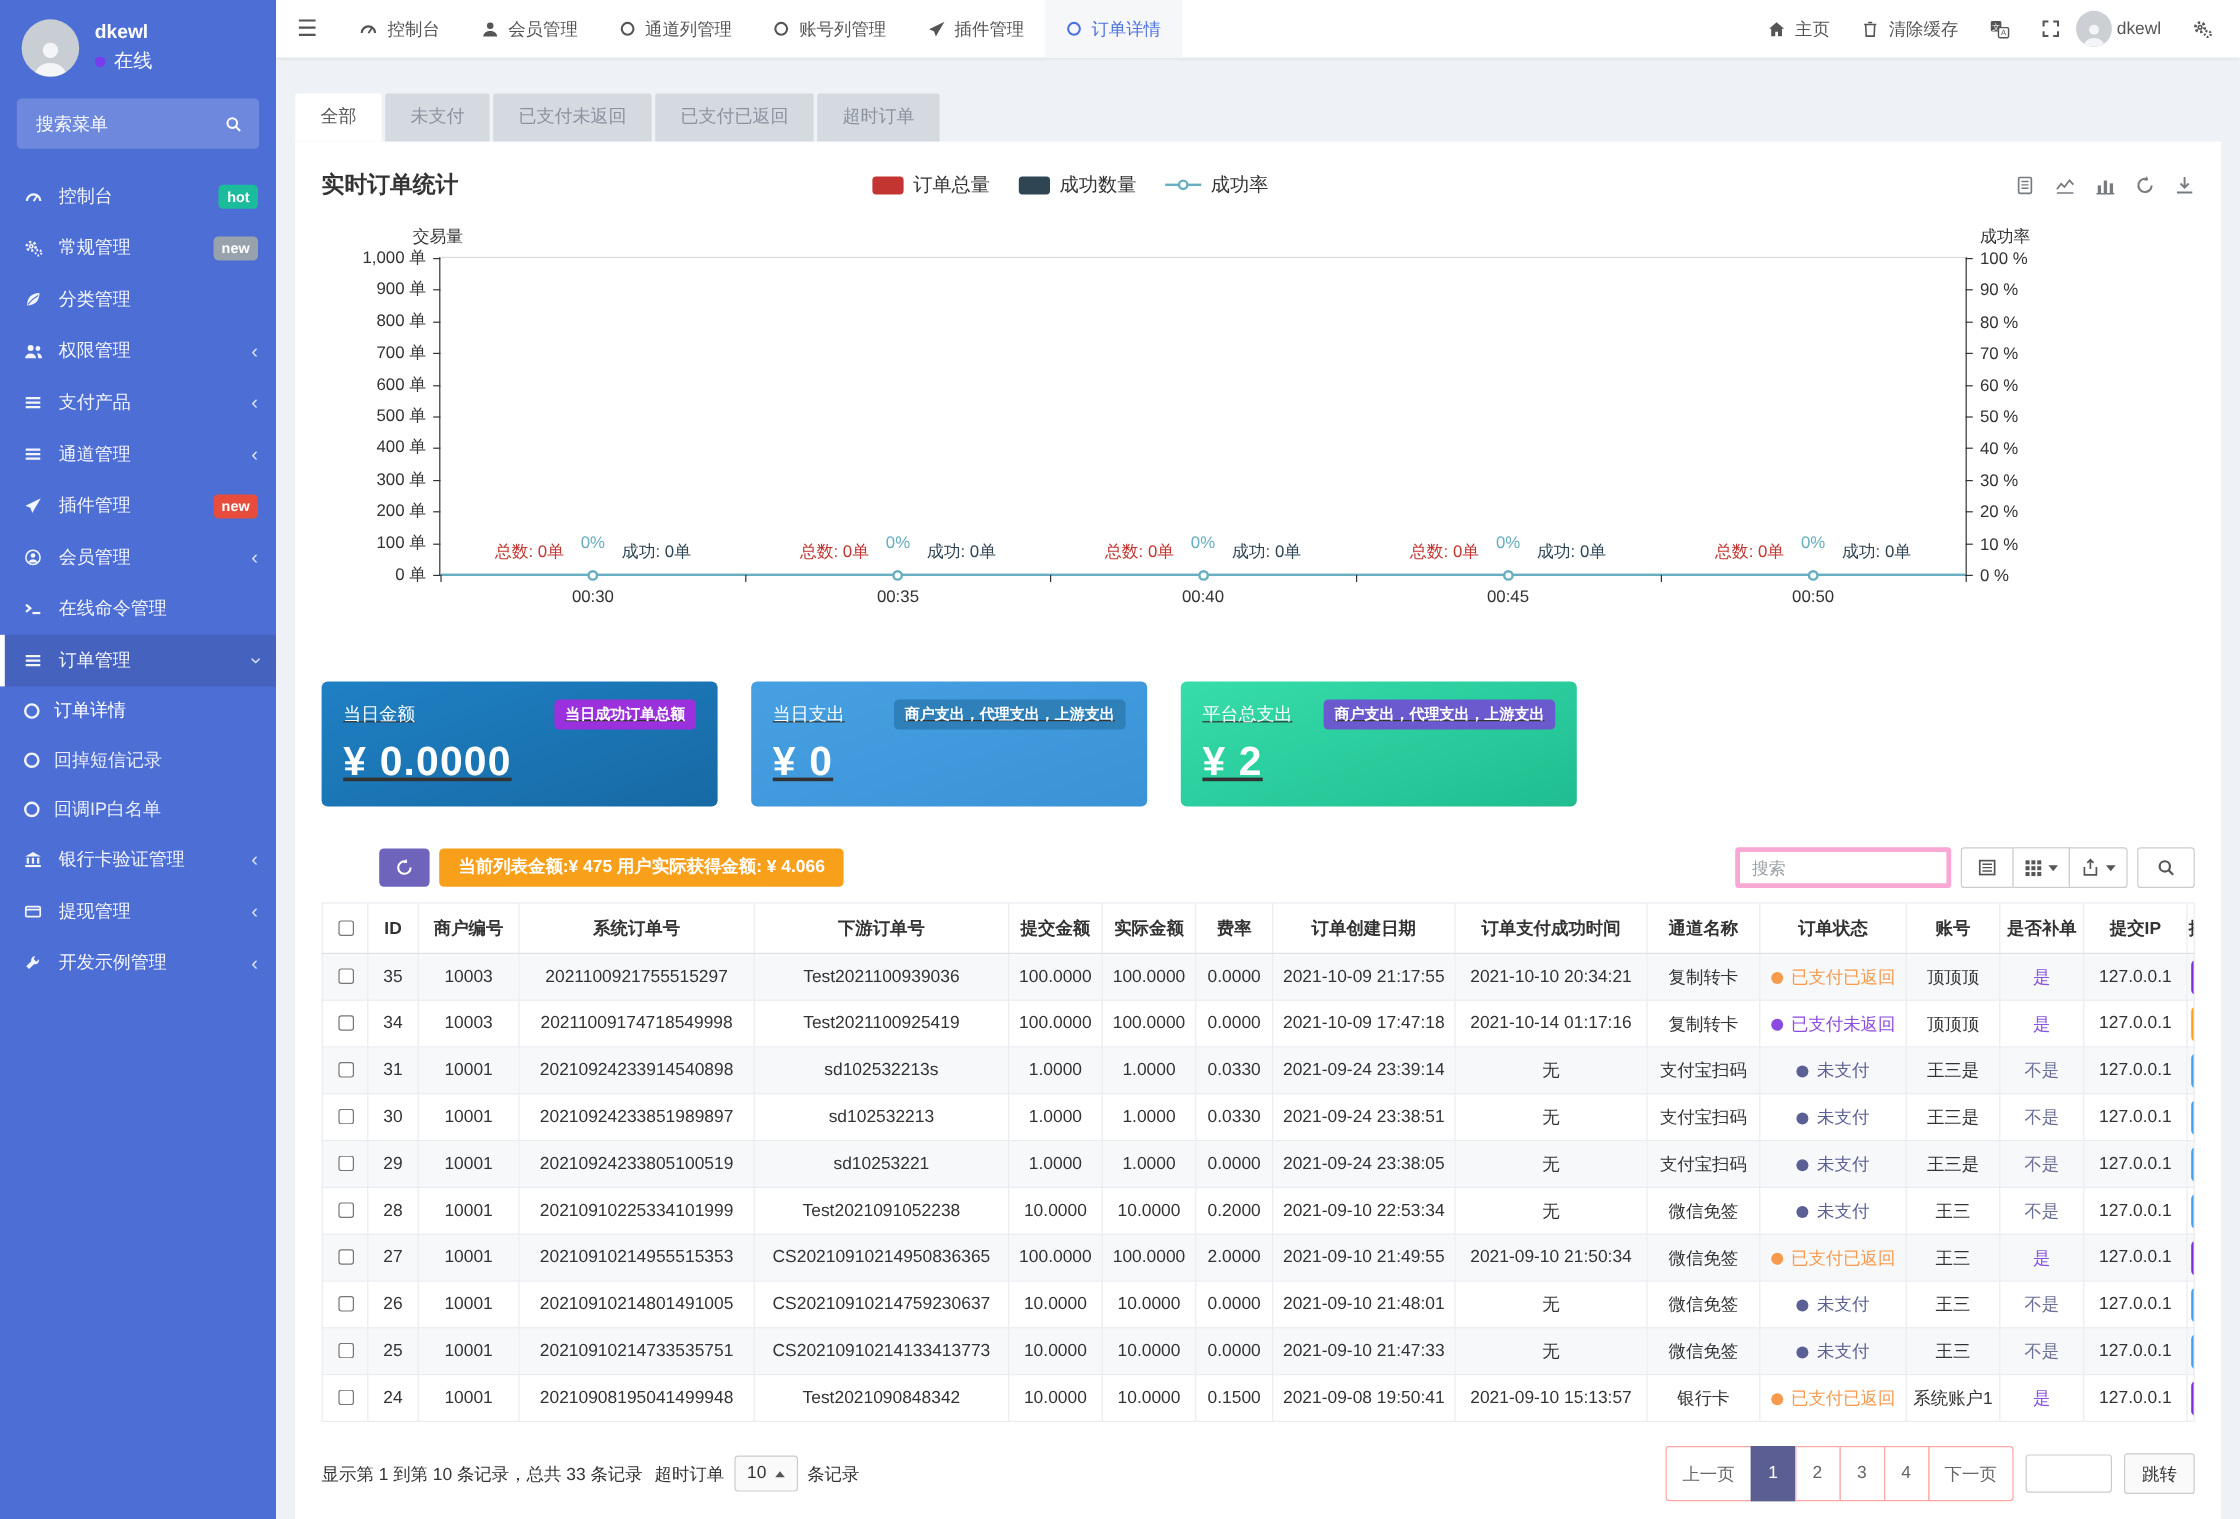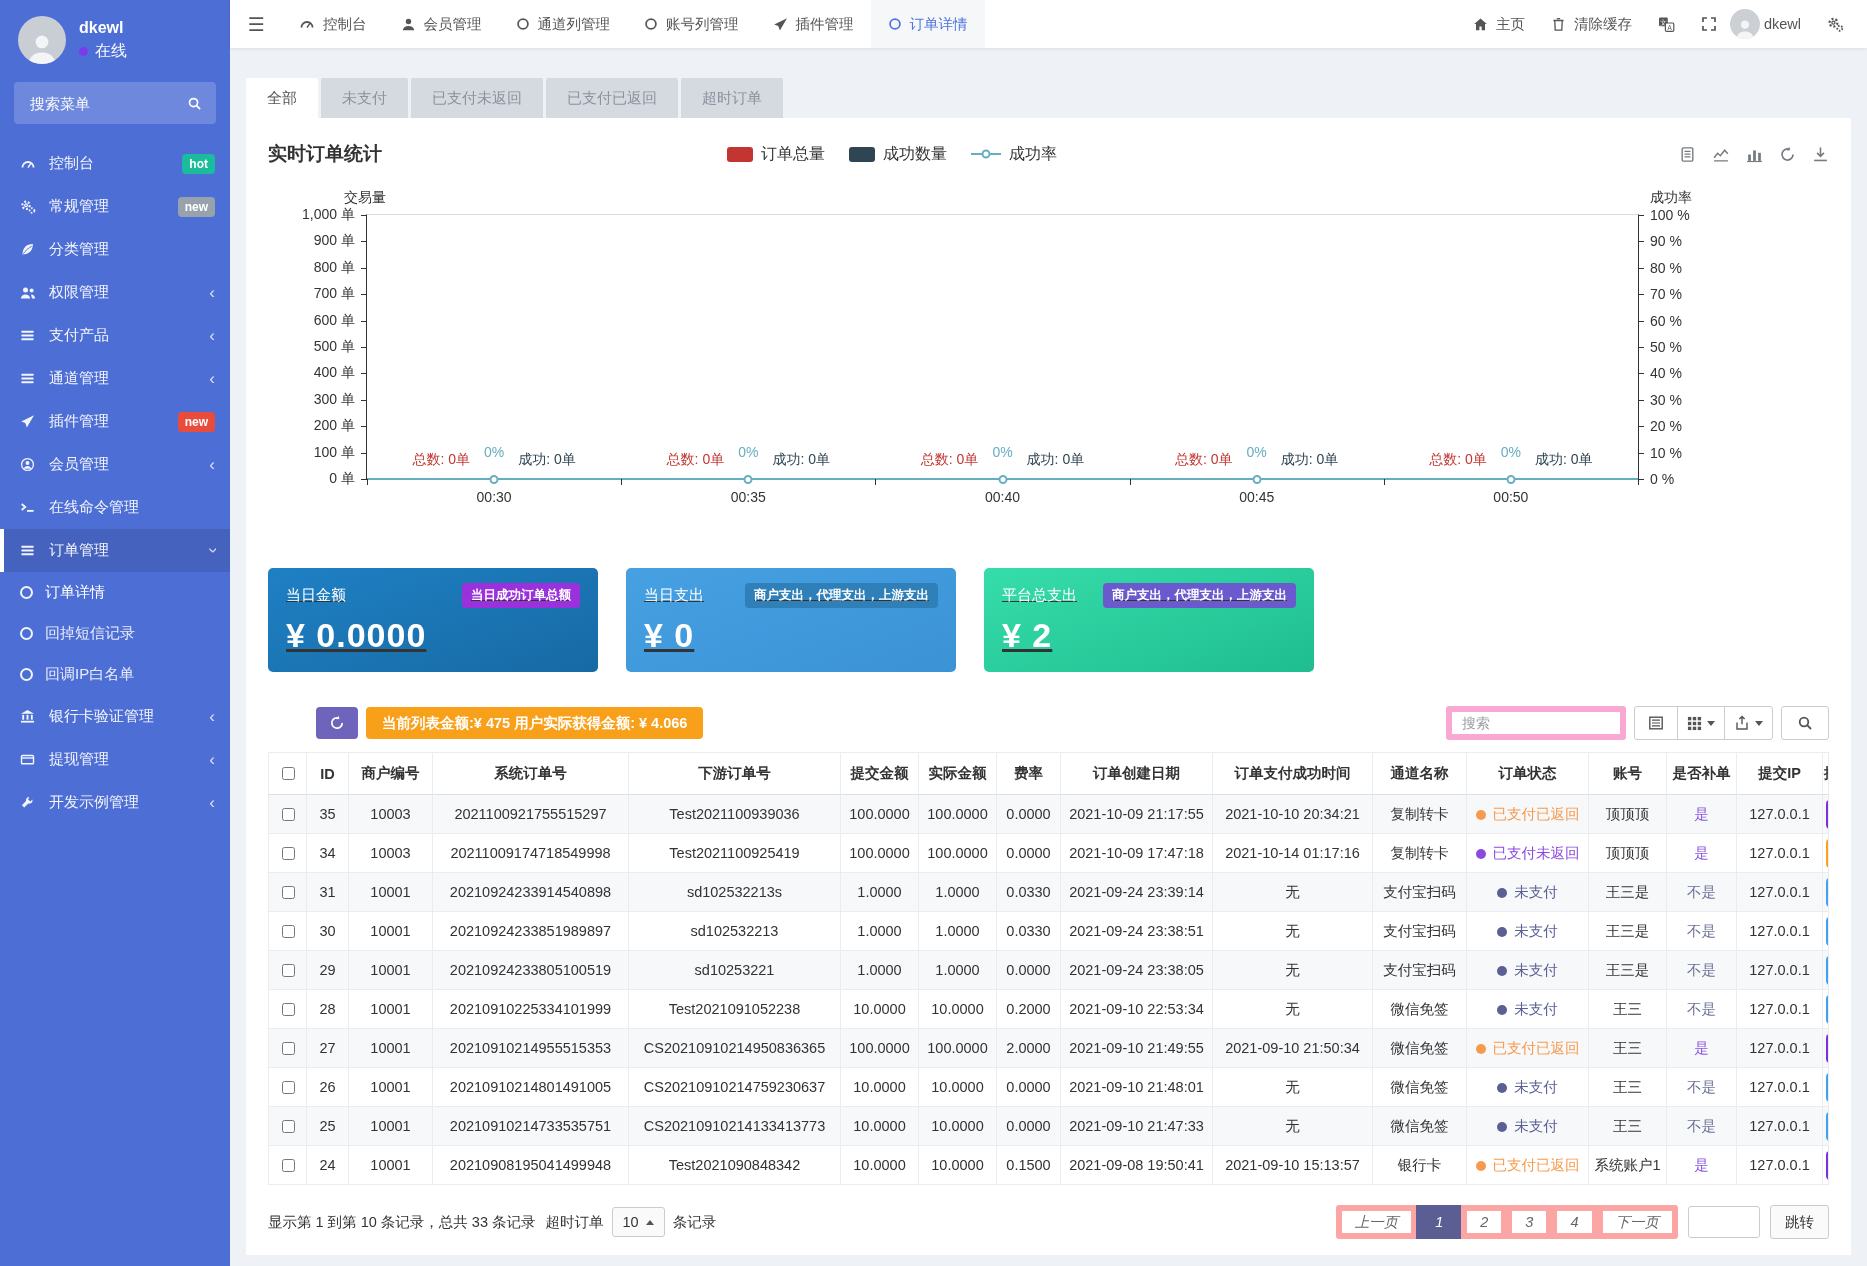--- a/index.html
+++ b/index.html
@@ -86,21 +86,21 @@
   .card-top { display:flex; align-items:center; justify-content:space-between; }
   .card-label { font-size:15px; }
   .card-badge { font-size:12.5px; padding:4px 9px; border-radius:4px; font-weight:bold; white-space:nowrap; }
   .card-value { font-size:34px; font-weight:bold; margin-top:8px; letter-spacing:1px; }
 
   
   .list-toolbar { display:flex; align-items:center; margin-top:34px;padding-left:48px; }
   .btn-refresh { width:42px; height:32px; background:#6e64bb; color:#fff; border:none; border-radius:4px; cursor:pointer; display:flex; align-items:center; justify-content:center; }
   .summary { margin-left:8px; background:#f9a01b; color:#fff; height:32px; line-height:32px; padding:0 16px; border-radius:4px; font-size:14.5px; font-weight:bold; }
   .lt-right { margin-left:auto; display:flex; align-items:center; gap:8px; }
-  .search-input { width:180px; height:34px; border:6px solid #f9a8d4; border-radius:3px; padding:0 10px; font-size:14px; color:#333; outline:none; }
+  .search-input { width:180px; height:34px; border:4px solid #f9a8d4; border-radius:3px; padding:0 10px; font-size:14px; color:#333; outline:none; }
   .search-input::placeholder { color:#9aa0a6; }
   .btn-group { display:flex; }
   .gbtn { height:34px; min-width:44px; background:#fff; border:1px solid #ccc; display:flex; align-items:center; justify-content:center; gap:5px; color:#555; cursor:pointer; margin-left:-1px; padding:0 9px; }
   .gbtn:first-child { border-radius:3px 0 0 3px; margin-left:0; }
   .gbtn:last-child { border-radius:0 3px 3px 0; }
   .caret-down { width:0; height:0; border-left:4px solid transparent; border-right:4px solid transparent; border-top:5px solid #555; }
   .caret-up { width:0; height:0; border-left:4px solid transparent; border-right:4px solid transparent; border-bottom:5px solid #555; }
   .btn-search { width:48px; height:34px; border:1px solid #ccc; background:#fff; border-radius:3px; color:#555; cursor:pointer; display:flex; align-items:center; justify-content:center; }
 
   
@@ -113,21 +113,21 @@
   .dot { display:inline-block; width:10px; height:10px; border-radius:50%; margin-right:7px; vertical-align:-1px; }
   .btn-op { height:29px; border:none; border-radius:4px; color:#fff; font-size:13.5px; cursor:pointer; padding:0 9px; margin:0 2px; display:inline-flex; align-items:center; gap:5px; vertical-align:middle; }
   .btn-edit { background:#7d2fe0; width:36px; justify-content:center; }
   .btn-notify { background:#f9a21a; }
   .btn-budan { background:#41a1f0; }
 
   
   .tfoot { display:flex; align-items:center; margin-top:20px; font-size:14.5px; color:#333; }
   .per-page { display:inline-flex; align-items:center; gap:7px; border:1px solid #ccc; background:#fafafa; border-radius:3px; height:30px; padding:0 10px; margin:0 8px; cursor:pointer; }
   .pagination { margin-left:auto; display:flex; align-items:center; }
-  .page-btn { min-width:38px; height:34px; border:6px solid #fca5a5; background:#fff; color:#666; display:flex; align-items:center; justify-content:center; padding:0 13px; margin-left:-1px; cursor:pointer; font-size:14.5px;font-style:italic; }
+  .page-btn { min-width:38px; height:46px; border:1px solid #fca5a5; background:#fff; color:#666; display:flex; align-items:center; justify-content:center; padding:0 13px; margin-left:-1px; cursor:pointer; font-size:14.5px; }
   .page-btn.first { border-radius:3px 0 0 3px; margin-left:0; }
   .page-btn.last { border-radius:0 3px 3px 0; }
   .page-btn.active { background:#5a5e92; border-color:#5a5e92; color:#fff; }
   .jump-input { width:72px; height:32px; border:1px solid #ccc; border-radius:3px; margin:0 10px; outline:none; padding:0 6px; }
   .btn-jump { height:34px; border:1px solid #ccc; background:#fafafa; border-radius:3px; padding:0 14px; color:#333; cursor:pointer; font-size:14.5px; }
 </style>
 </head>
 <body>
 
 <div class="app">

